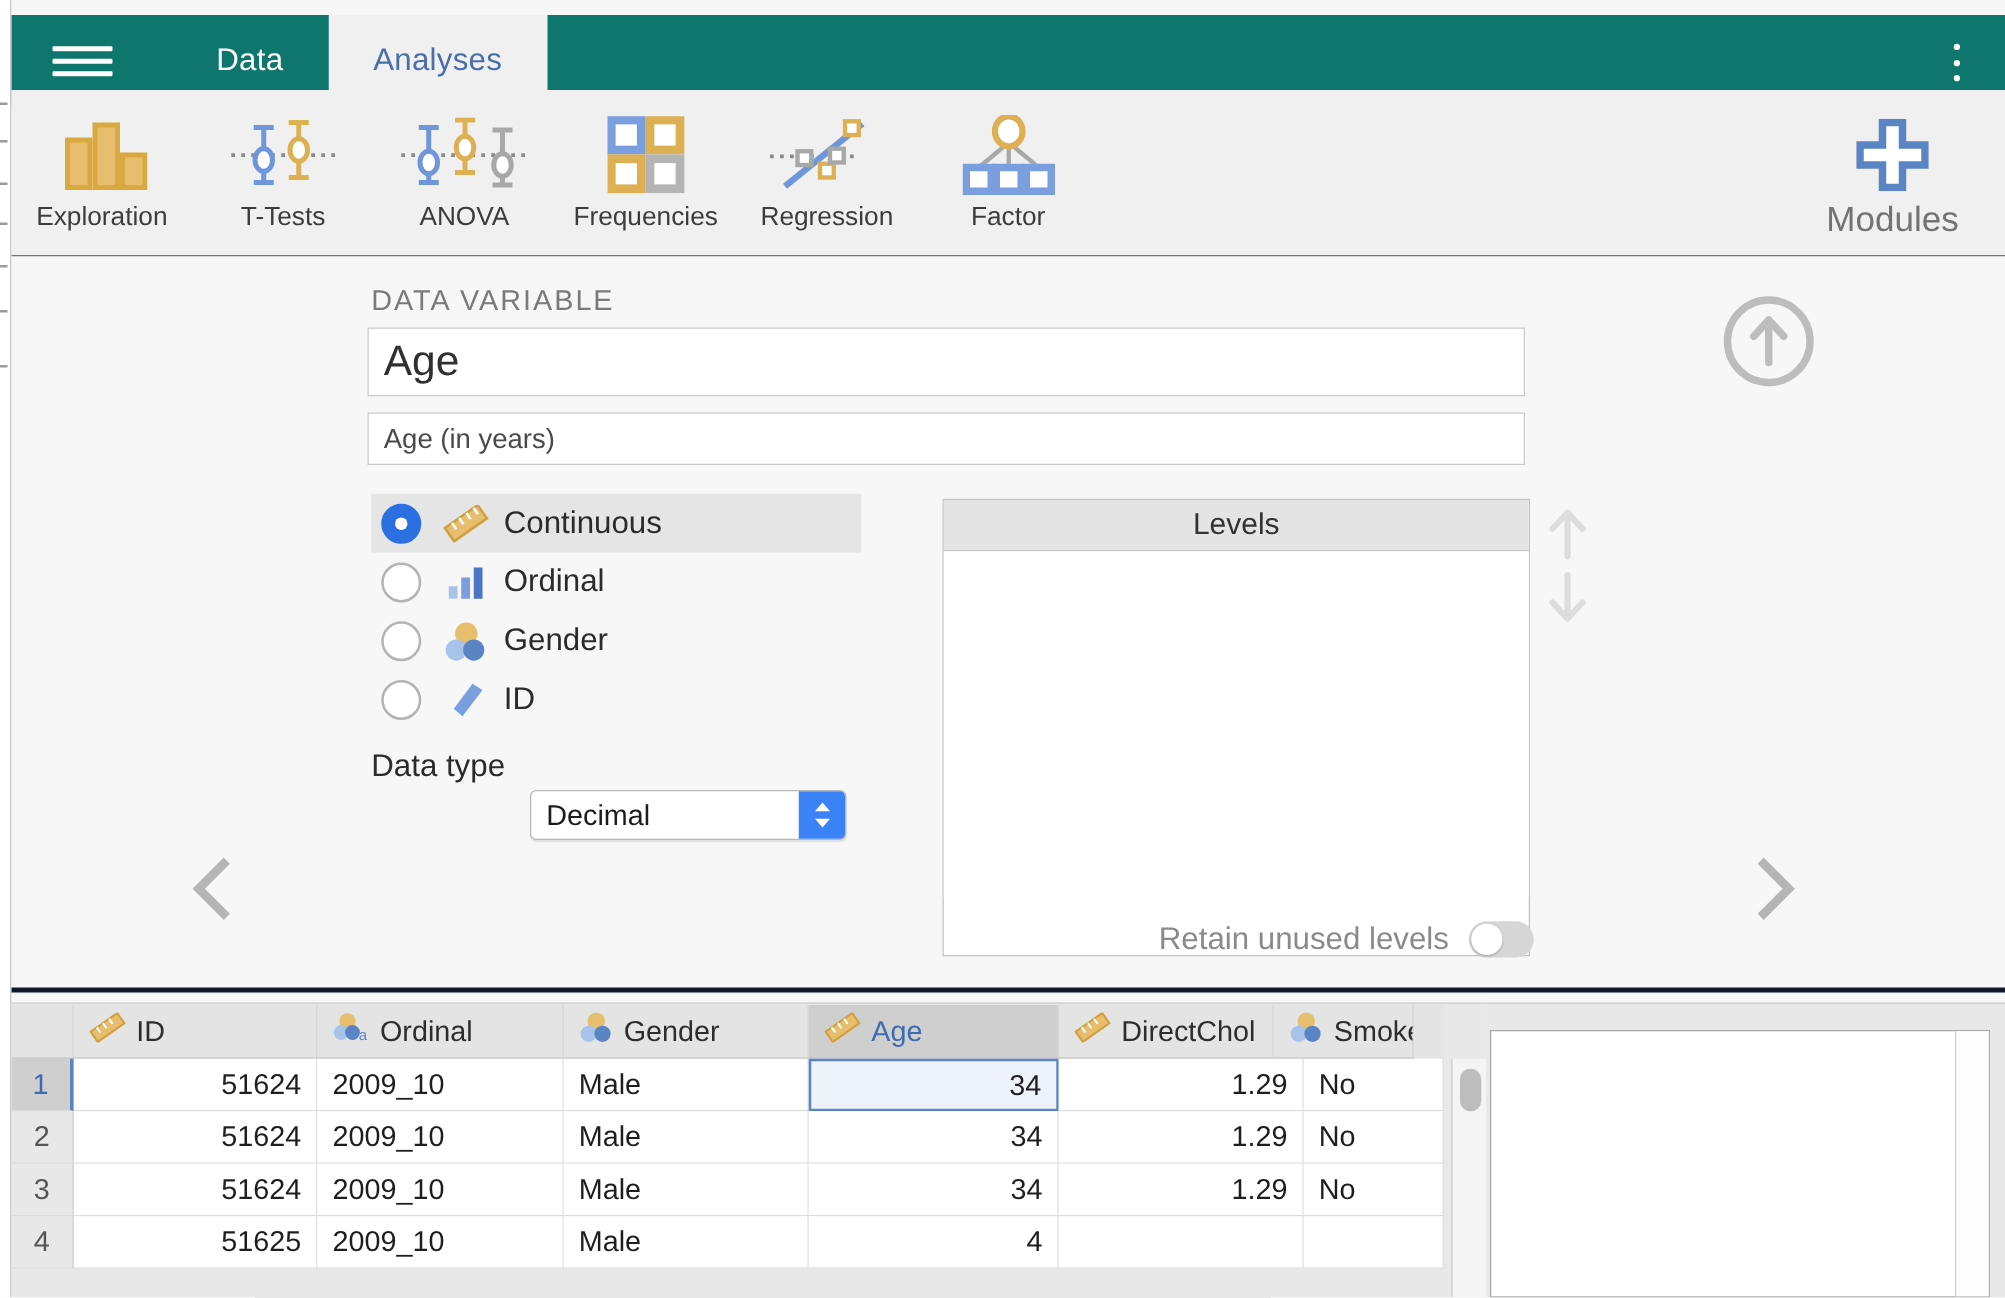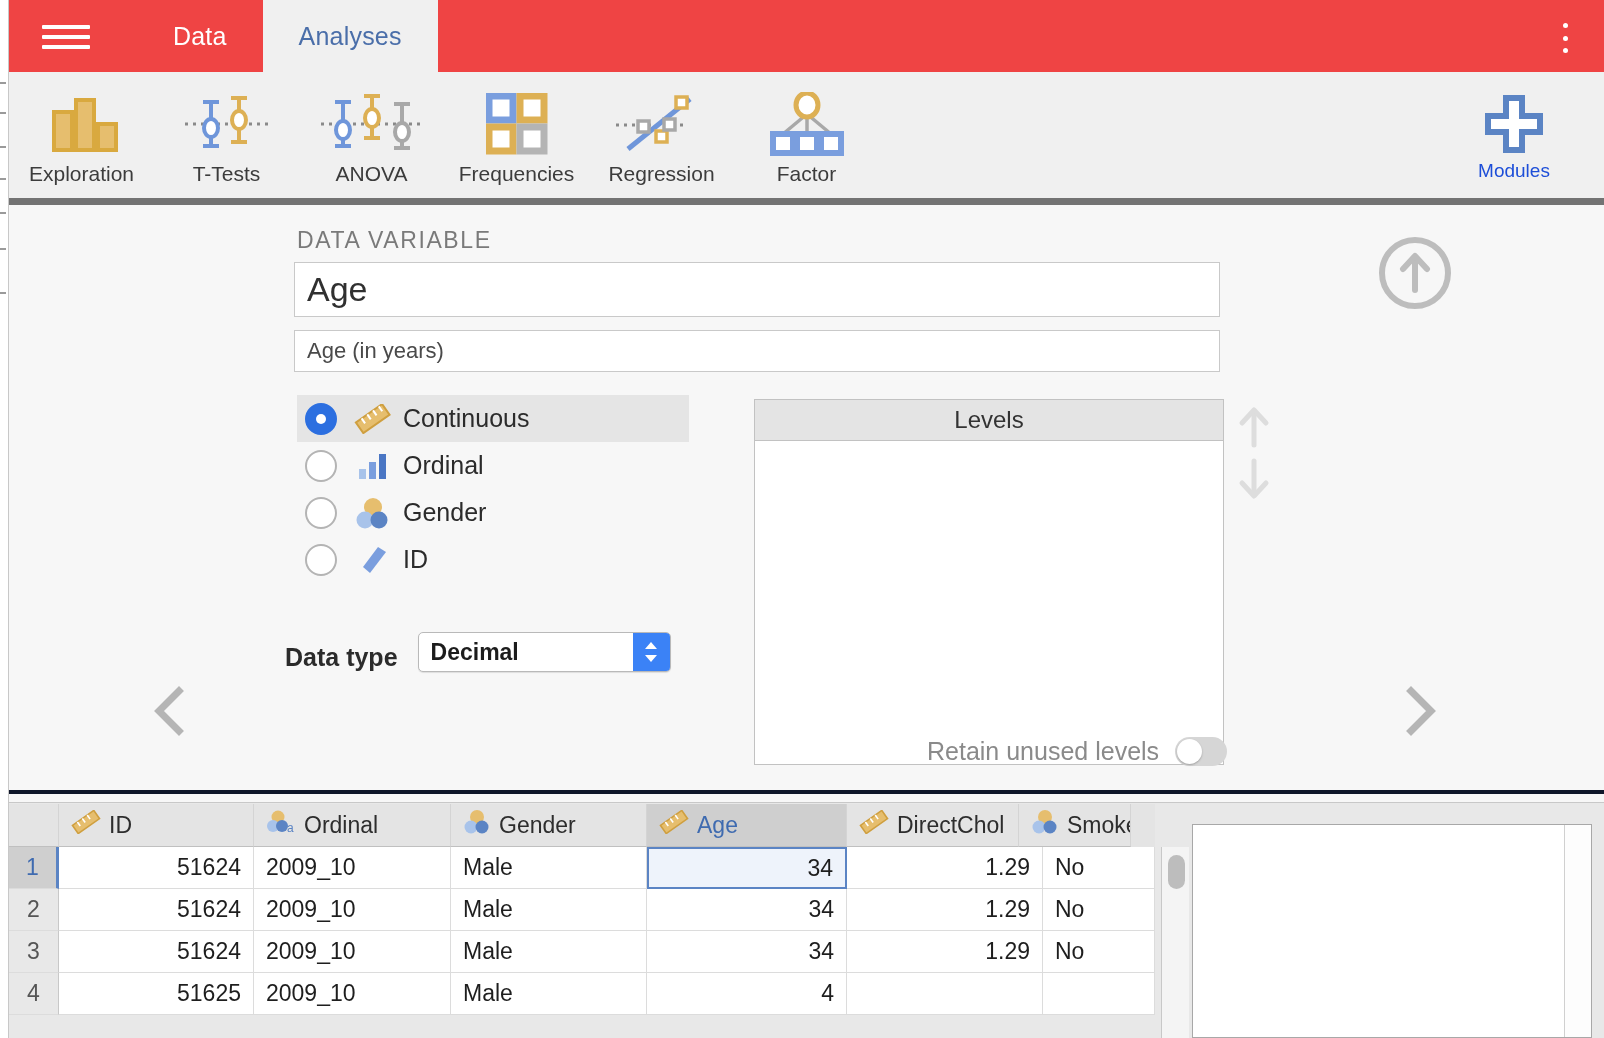--- a/index.html
+++ b/index.html
@@ -26,23 +26,23 @@
     position: absolute; left: 0; width: 6px; height: 2px;
     background: #9a9a9a;
   }
   .edge-line {
     position: absolute; left: 8px; top: 0; width: 1px; height: 1038px;
     background: #c8c8c8; z-index: 41;
   }
 
   
   .titlebar {
-    position: absolute; left: 9px; top: 0;
+    position: absolute; left: 9px; top: 12px;
     width: 1595px; height: 72px;
-    background: #ef4444;
+    background: #0f766e;
   }
   .hamburger {
     position: absolute; left: 33px; top: 22px;
     width: 48px; height: 30px;
     display: flex; flex-direction: column; justify-content: space-between;
     padding: 3px 0;
     cursor: pointer;
   }
   .hamburger i {
     display: block; height: 4px; background: #ffffff; border-radius: 1px;
@@ -63,39 +63,39 @@
     display: flex; flex-direction: column; align-items: center; justify-content: space-between;
     padding: 5px 0; cursor: pointer;
   }
   .kebab i { width: 5px; height: 5px; border-radius: 50%; background: #ffffff; display:block; }
 
   
   .ribbon {
     position: absolute; left: 9px; top: 72px;
     width: 1595px; height: 133px;
     background: #f0f0f0;
-    border-bottom: 7px solid #737373;
+    border-bottom: 1px solid #737373;
   }
   .ribbon-items { position: absolute; left: 0; top: 0; display: flex; }
   .ribbon-btn {
     width: 145px; height: 137px;
     display: flex; flex-direction: column; align-items: center;
     padding-top: 16px;
     cursor: pointer;
   }
   .ribbon-btn .ico { height: 72px; display:flex; align-items:center; justify-content:center; }
   .ribbon-btn .lbl { font-size: 21px; color: #3c3c3c; margin-top: 2px; white-space: nowrap; }
   .ribbon-modules {
     position: absolute; right: 10px; top: 0;
     width: 160px; height: 137px;
     display: flex; flex-direction: column; align-items: center; padding-top: 16px;
     cursor: pointer;
   }
   .ribbon-modules .ico { height: 72px; display:flex; align-items:center; justify-content:center; }
-  .ribbon-modules .lbl { font-size: 19px; color: #1d4ed8; }
+  .ribbon-modules .lbl { font-size: 28px; color: #737373; }
 
   
   .editor {
     position: absolute; left: 9px; top: 209px;
     width: 1595px; height: 585px;
     background: #f7f7f7;
     border-bottom: 4px solid #0f172a;
   }
   .sect-title {
     position: absolute; left: 288px; top: 18px;
@@ -134,21 +134,21 @@
     display:flex; align-items:center; justify-content:center;
     flex: 0 0 auto;
   }
   .mtype-row.selected .radio { border-color: #2c6fe0; background: #2c6fe0; }
   .radio .dot { width: 10px; height: 10px; border-radius: 50%; background: #ffffff; display:none; }
   .mtype-row.selected .radio .dot { display: block; }
   .mtype-ico { width: 44px; margin-left: 14px; display:flex; align-items:center; justify-content:center; }
   .mtype-lbl { font-size: 25px; color: #2b2b2b; margin-left: 8px; }
 
   
-  .dtype-wrap { position: absolute; left: 276px; top: 390px; display: flex; align-items: flex-end; font-weight: bold; }
+  .dtype-wrap { position: absolute; left: 288px; top: 390px; display: flex; align-items: flex-start; }
   .dtype-label { font-size: 25px; color: #2b2b2b; }
   .dtype-select {
     position: relative; margin-left: 20px;
     width: 253px; height: 40px;
     background: #ffffff;
     border: 1px solid #b9b9b9; border-radius: 5px;
     display: flex; align-items: center;
     font-size: 23px; color: #1c1c1c;
     padding-left: 12px;
     box-shadow: 0 1px 1px rgba(0,0,0,.10);

